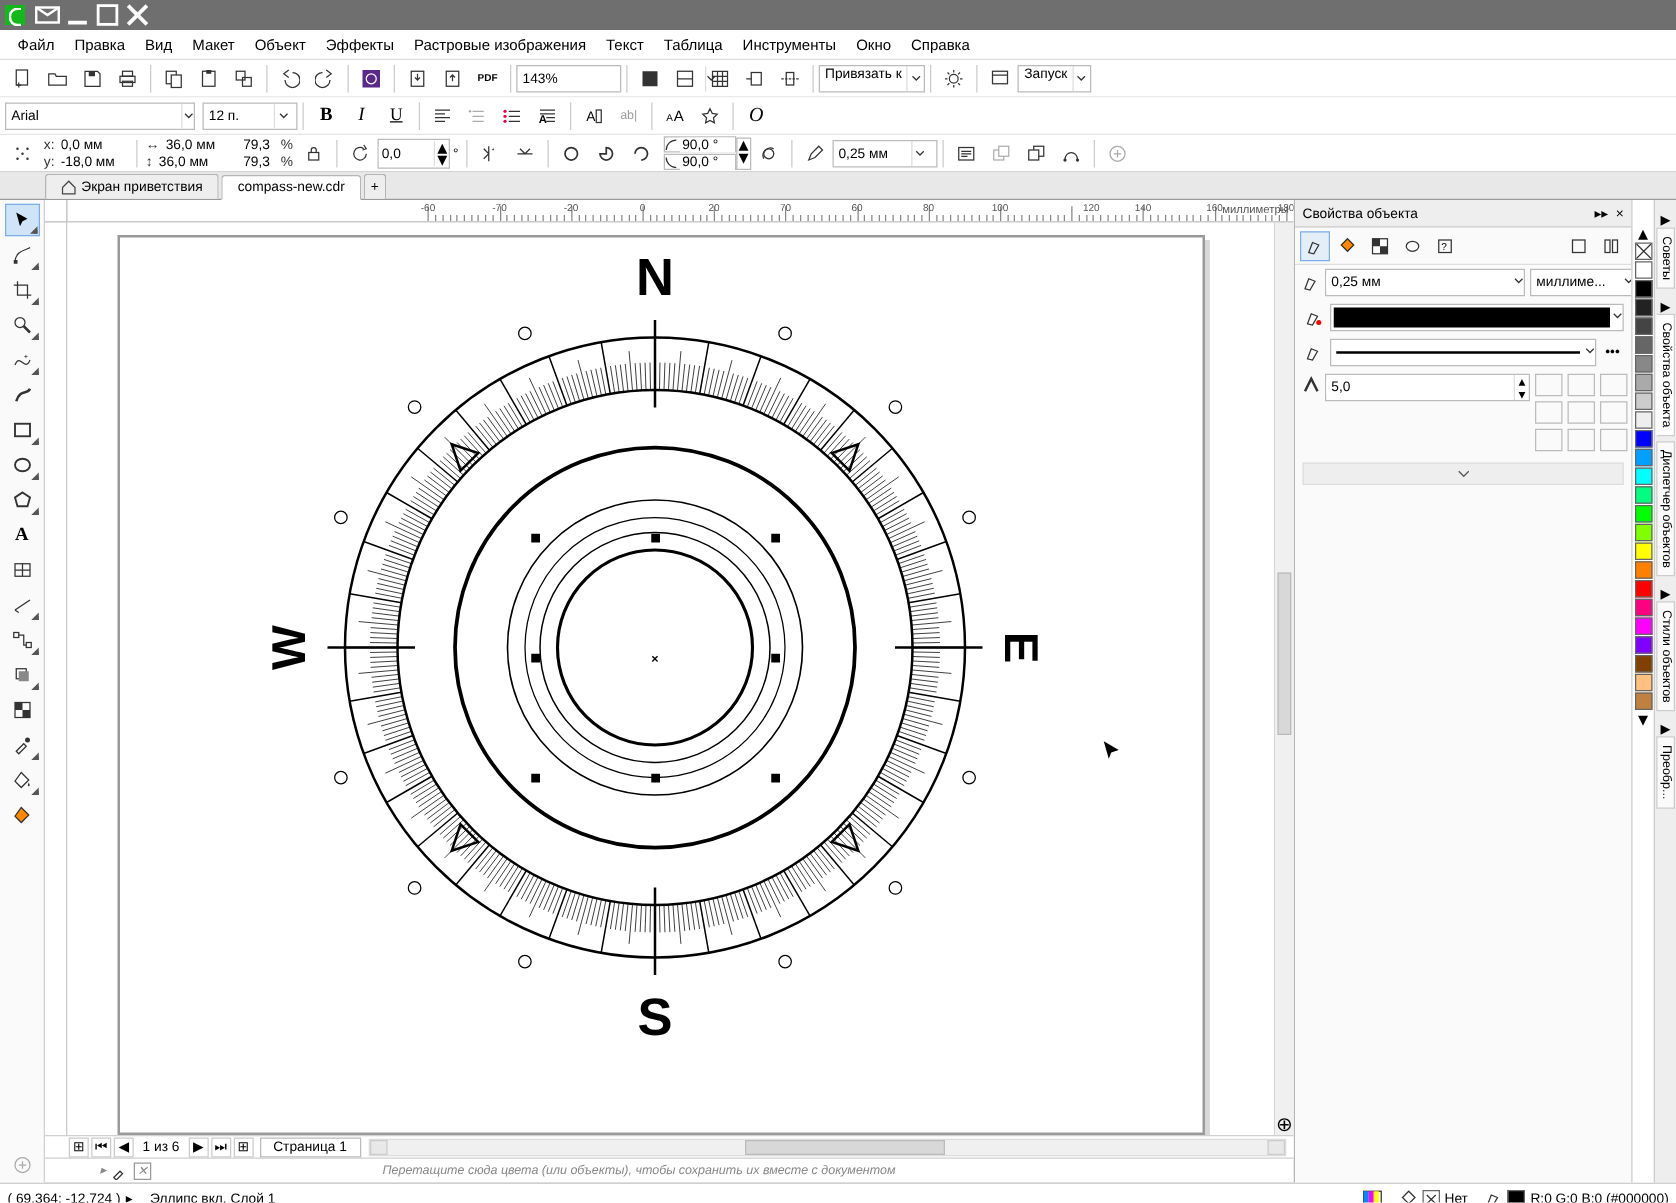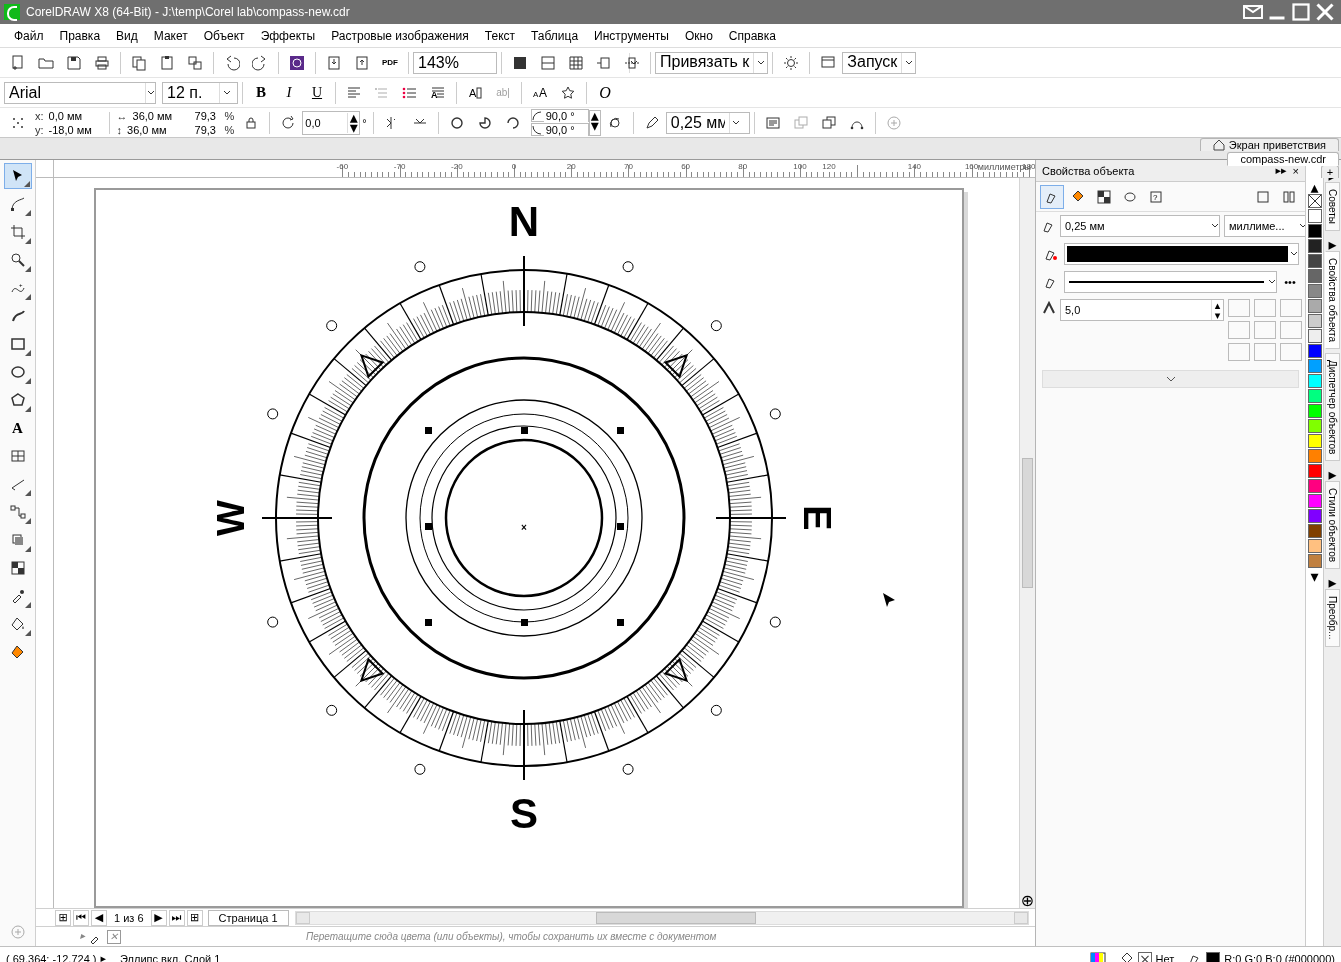--- a/index.html
+++ b/index.html
@@ -17,33 +17,33 @@
 .menubar { height: 24px; background: #fff; display: flex; align-items: center; padding: 0 6px; font-size: 12px; border-bottom: 1px solid #ddd; }
 .menubar .mitem { padding: 2px 8px; cursor: default; }
 
 
 .toolbar { height: 30px; background: #fff; display: flex; align-items: center; padding: 0 4px; border-bottom: 1px solid #e5e5e5; }
 .toolbar.last { border-bottom: 1px solid #c8c8c8; }
 .tbtn { width: 26px; height: 26px; display: flex; align-items: center; justify-content: center; border: 1px solid transparent; margin: 0 1px; }
 .tbtn svg { width: 16px; height: 16px; }
 .tsep { width: 1px; height: 22px; background: #ccc; margin: 0 4px; }
 .tdrop { display: flex; align-items: center; border: 1px solid #bbb; height: 22px; background: #fff; }
-.tdrop input, .tdrop span.v { border: none; padding: 0 4px; font-size: 16px; height: 20px; outline: none; background: transparent; }
+.tdrop input, .tdrop span.v { border: none; padding: 0 4px; font-size: 11px; height: 20px; outline: none; background: transparent; }
 .tdrop .arr { width: 14px; display: flex; align-items: center; justify-content: center; border-left: 1px solid #ddd; height: 100%; }
 .arr svg, .spinner svg { width: 8px; height: 8px; }
 .tfield { display: flex; align-items: center; height: 24px; border: 1px solid #bbb; background: #fff; }
 .tfield .lbl { font-size: 11px; padding: 0 3px; color: #333; }
 .tfield input { border: none; width: 54px; font-size: 11px; padding: 0 2px; outline: none; }
 .tfield .unit { font-size: 11px; padding-right: 3px; color: #333; }
 .spinner { width: 12px; display: flex; flex-direction: column; border-left: 1px solid #ddd; }
 .spinner div { height: 10px; display: flex; align-items: center; justify-content: center; }
 .stack2 { display: flex; flex-direction: column; gap: 1px; }
 
 
-.doctabs { height: 22px; background: #e8e8e8; display: flex; align-items: flex-end; border-bottom: 1px solid #9a9a9a; padding-left: 50px; position: relative; flex-direction: column; }
+.doctabs { height: 22px; background: #e8e8e8; display: flex; align-items: flex-end; border-bottom: 1px solid #9a9a9a; padding-left: 36px; position: relative; }
 .doctab { height: 20px; padding: 0 12px; font-size: 11px; display: flex; align-items: center; background: #eee; border: 1px solid #b5b5b5; border-bottom: none; margin-right: 2px; border-radius: 3px 3px 0 0; }
 .doctab.active { background: #fff; border-bottom: 1px solid #fff; position: relative; top: 1px; }
 .doctab .home { margin-right: 4px; }
 
 
 .mainrow { display: flex; height: 786px; }
 .tools-left { width: 36px; background: #fafafa; border-right: 1px solid #d0d0d0; display: flex; flex-direction: column; align-items: center; padding-top: 2px; }
 .tool { width: 28px; height: 26px; display: flex; align-items: center; justify-content: center; margin: 1px 0; position: relative; }
 .tool.sel { background: #d0e4f7; border: 1px solid #7daee9; }
 .tool.flyout::after { content: ""; position: absolute; right: 1px; bottom: 1px; border: 3px solid transparent; border-right-color: #555; border-bottom-color: #555; }
@@ -112,21 +112,20 @@
 .tlabel { position: absolute; bottom: 6px; font-size: 8px; transform: translateX(-50%); }
 
 
 .compass-svg { position: absolute; left: 120px; top: -10px; }
 </style>
 </head>
 <body>
 
 <div class="titlebar">
   <div class="logo"></div>
-  <div class="title">CorelDRAW X8 (64-Bit) - J:\temp\Corel lab\compass-new.cdr</div>
   <div class="wbtn">
       <svg viewBox="0 0 16 16">
         <rect x="2" y="4" width="12" height="8" fill="none" stroke-width="1.3"></rect>
         <path d="M2 4l6 4 6-4" fill="none" stroke-width="1.3"></path>
       </svg>
     </div>
   <div class="wbtn">
       <svg viewBox="0 0 16 16">
         <line x1="3" y1="12" x2="13" y2="12" stroke-width="2"></line>
       </svg>
@@ -765,21 +764,21 @@
         <div class="tick min" style="left: 751.72px;"></div>
         <div class="tick min" style="left: 757.44px;"></div>
         <div class="tick min" style="left: 763.16px;"></div>
         <div class="tick min" style="left: 768.88px;"></div>
         <div class="tick min" style="left: 774.6px;"></div>
         <div class="tick min" style="left: 780.32px;"></div>
         <div class="tick min" style="left: 786.04px;"></div>
         <div class="tick min" style="left: 791.76px;"></div>
         <div class="tick min" style="left: 797.48px;"></div>
         <div class="tick maj" style="left: 803.2px;"></div>
-        <div class="tlabel" style="left: 775px;">120</div>
+        <div class="tlabel" style="left: 819px;">120</div>
         <div class="tick min" style="left: 808.92px;"></div>
         <div class="tick min" style="left: 814.64px;"></div>
         <div class="tick min" style="left: 820.36px;"></div>
         <div class="tick min" style="left: 826.08px;"></div>
         <div class="tick min" style="left: 831.8px;"></div>
         <div class="tick min" style="left: 837.52px;"></div>
         <div class="tick min" style="left: 843.24px;"></div>
         <div class="tick min" style="left: 848.96px;"></div>
         <div class="tick min" style="left: 854.68px;"></div>
         <div class="tick maj" style="left: 860.4px;"></div>

